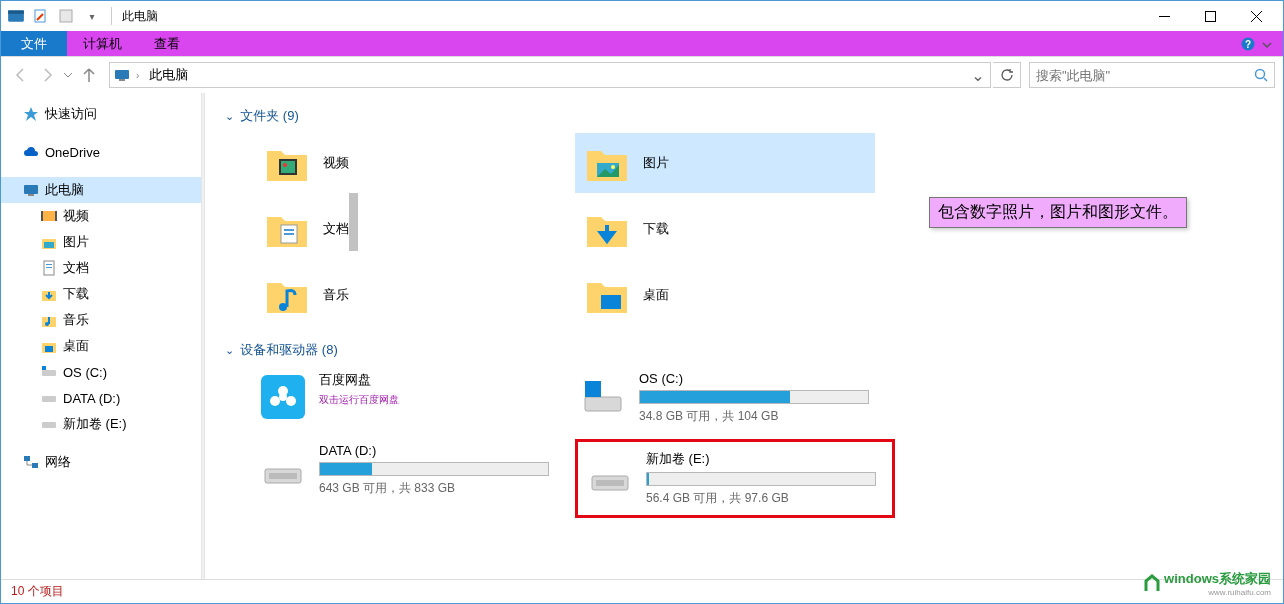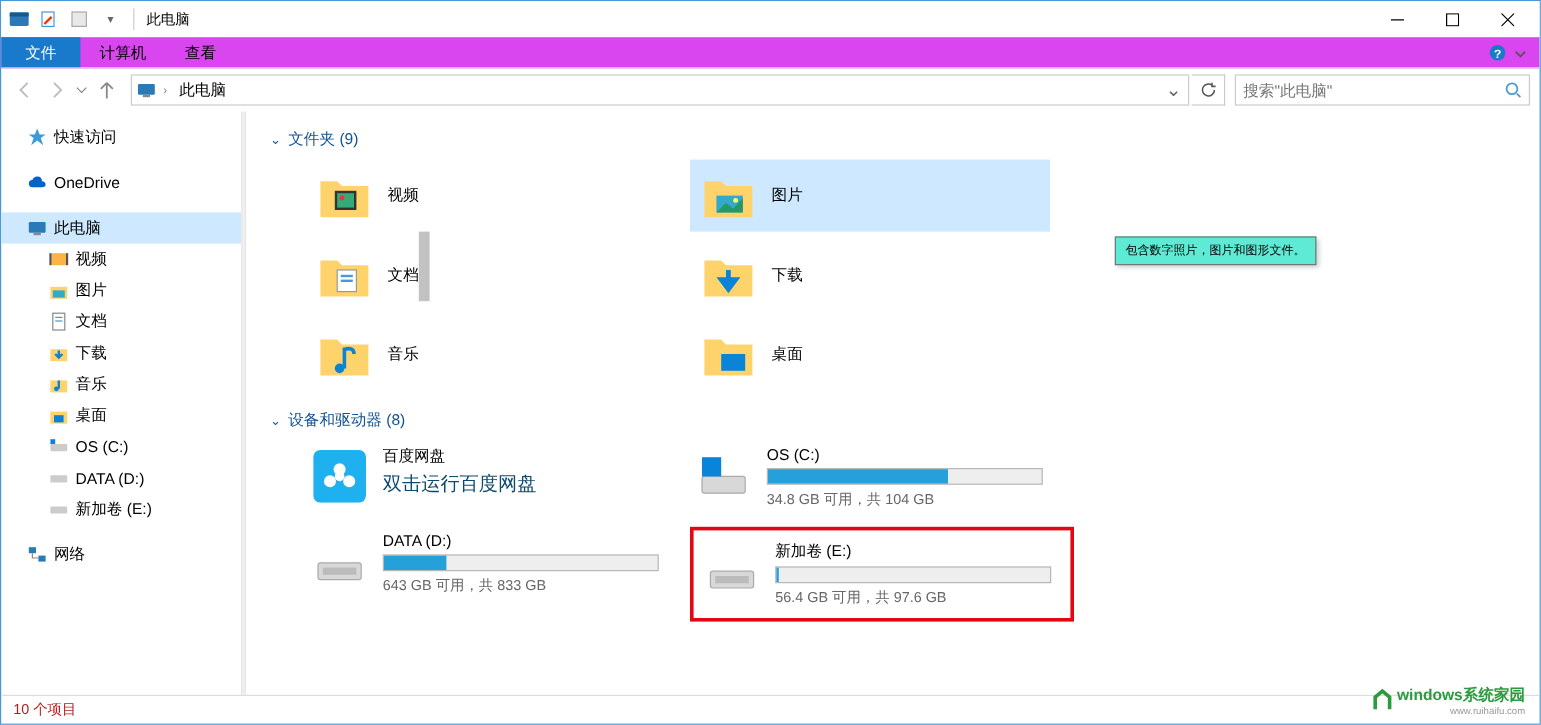--- a/index.html
+++ b/index.html
@@ -50,27 +50,27 @@
 .folder-tile { display: flex; align-items: center; gap: 14px; padding: 6px 10px; height: 60px; }
 .folder-tile.hover { background: #cde8ff; }
 .folder-tile .big-ico { width: 44px; height: 44px; display: flex; align-items: center; justify-content: center; }
 .folder-tile .label { font-size: 13px; }
 
 .drive-grid { display: grid; grid-template-columns: 300px 320px; gap: 10px 20px; margin-left: 30px; }
 .drive-tile { display: flex; gap: 14px; padding: 4px 6px; }
 .drive-tile .drv-ico { width: 44px; height: 44px; display: flex; align-items: center; justify-content: center; margin-top:4px;}
 .drive-tile .info { flex: 1; }
 .drive-tile .name { font-size: 13px; margin-bottom: 4px; }
-.drive-tile .sub { font-size: 16px; color: #0c4a6e; }
+.drive-tile .sub { font-size: 10px; color: #a21caf; }
 .drive-tile .bar { width: 230px; height: 14px; border: 1px solid #b8b8b8; background: #eee; margin-bottom: 4px; position: relative; }
 .drive-tile .bar .fill { height: 100%; background: #26a0da; }
 .drive-tile .stat { font-size: 12px; color: #666; }
 .highlight-box { border: 3px solid #e30613; padding: 4px; }
 
-.tooltip { position: absolute; left: 928px; top: 196px; background: #5eead4; border: 1px solid #777; padding: 4px 8px; font-size: 10px; box-shadow: 2px 2px 4px rgba(0,0,0,0.2); z-index: 10; }
+.tooltip { position: absolute; left: 928px; top: 196px; background: #f0abfc; border: 1px solid #777; padding: 4px 8px; font-size: 16px; box-shadow: 2px 2px 4px rgba(0,0,0,0.2); z-index: 10; }
 
 .statusbar { height: 24px; border-top: 1px solid #ddd; display: flex; align-items: center; padding: 0 10px; font-size: 12px; color: #b91c1c; }
 
 .watermark { position: absolute; right: 12px; bottom: 6px; font-size: 13px; color: #2a9c3f; font-weight: bold; display:flex; align-items:center; gap:2px;}
 .watermark .sub { font-size: 8px; color: #999; display: block; font-weight: normal; text-align:right;}
 svg { display: block; }
 </style>
 </head>
 <body>
 

